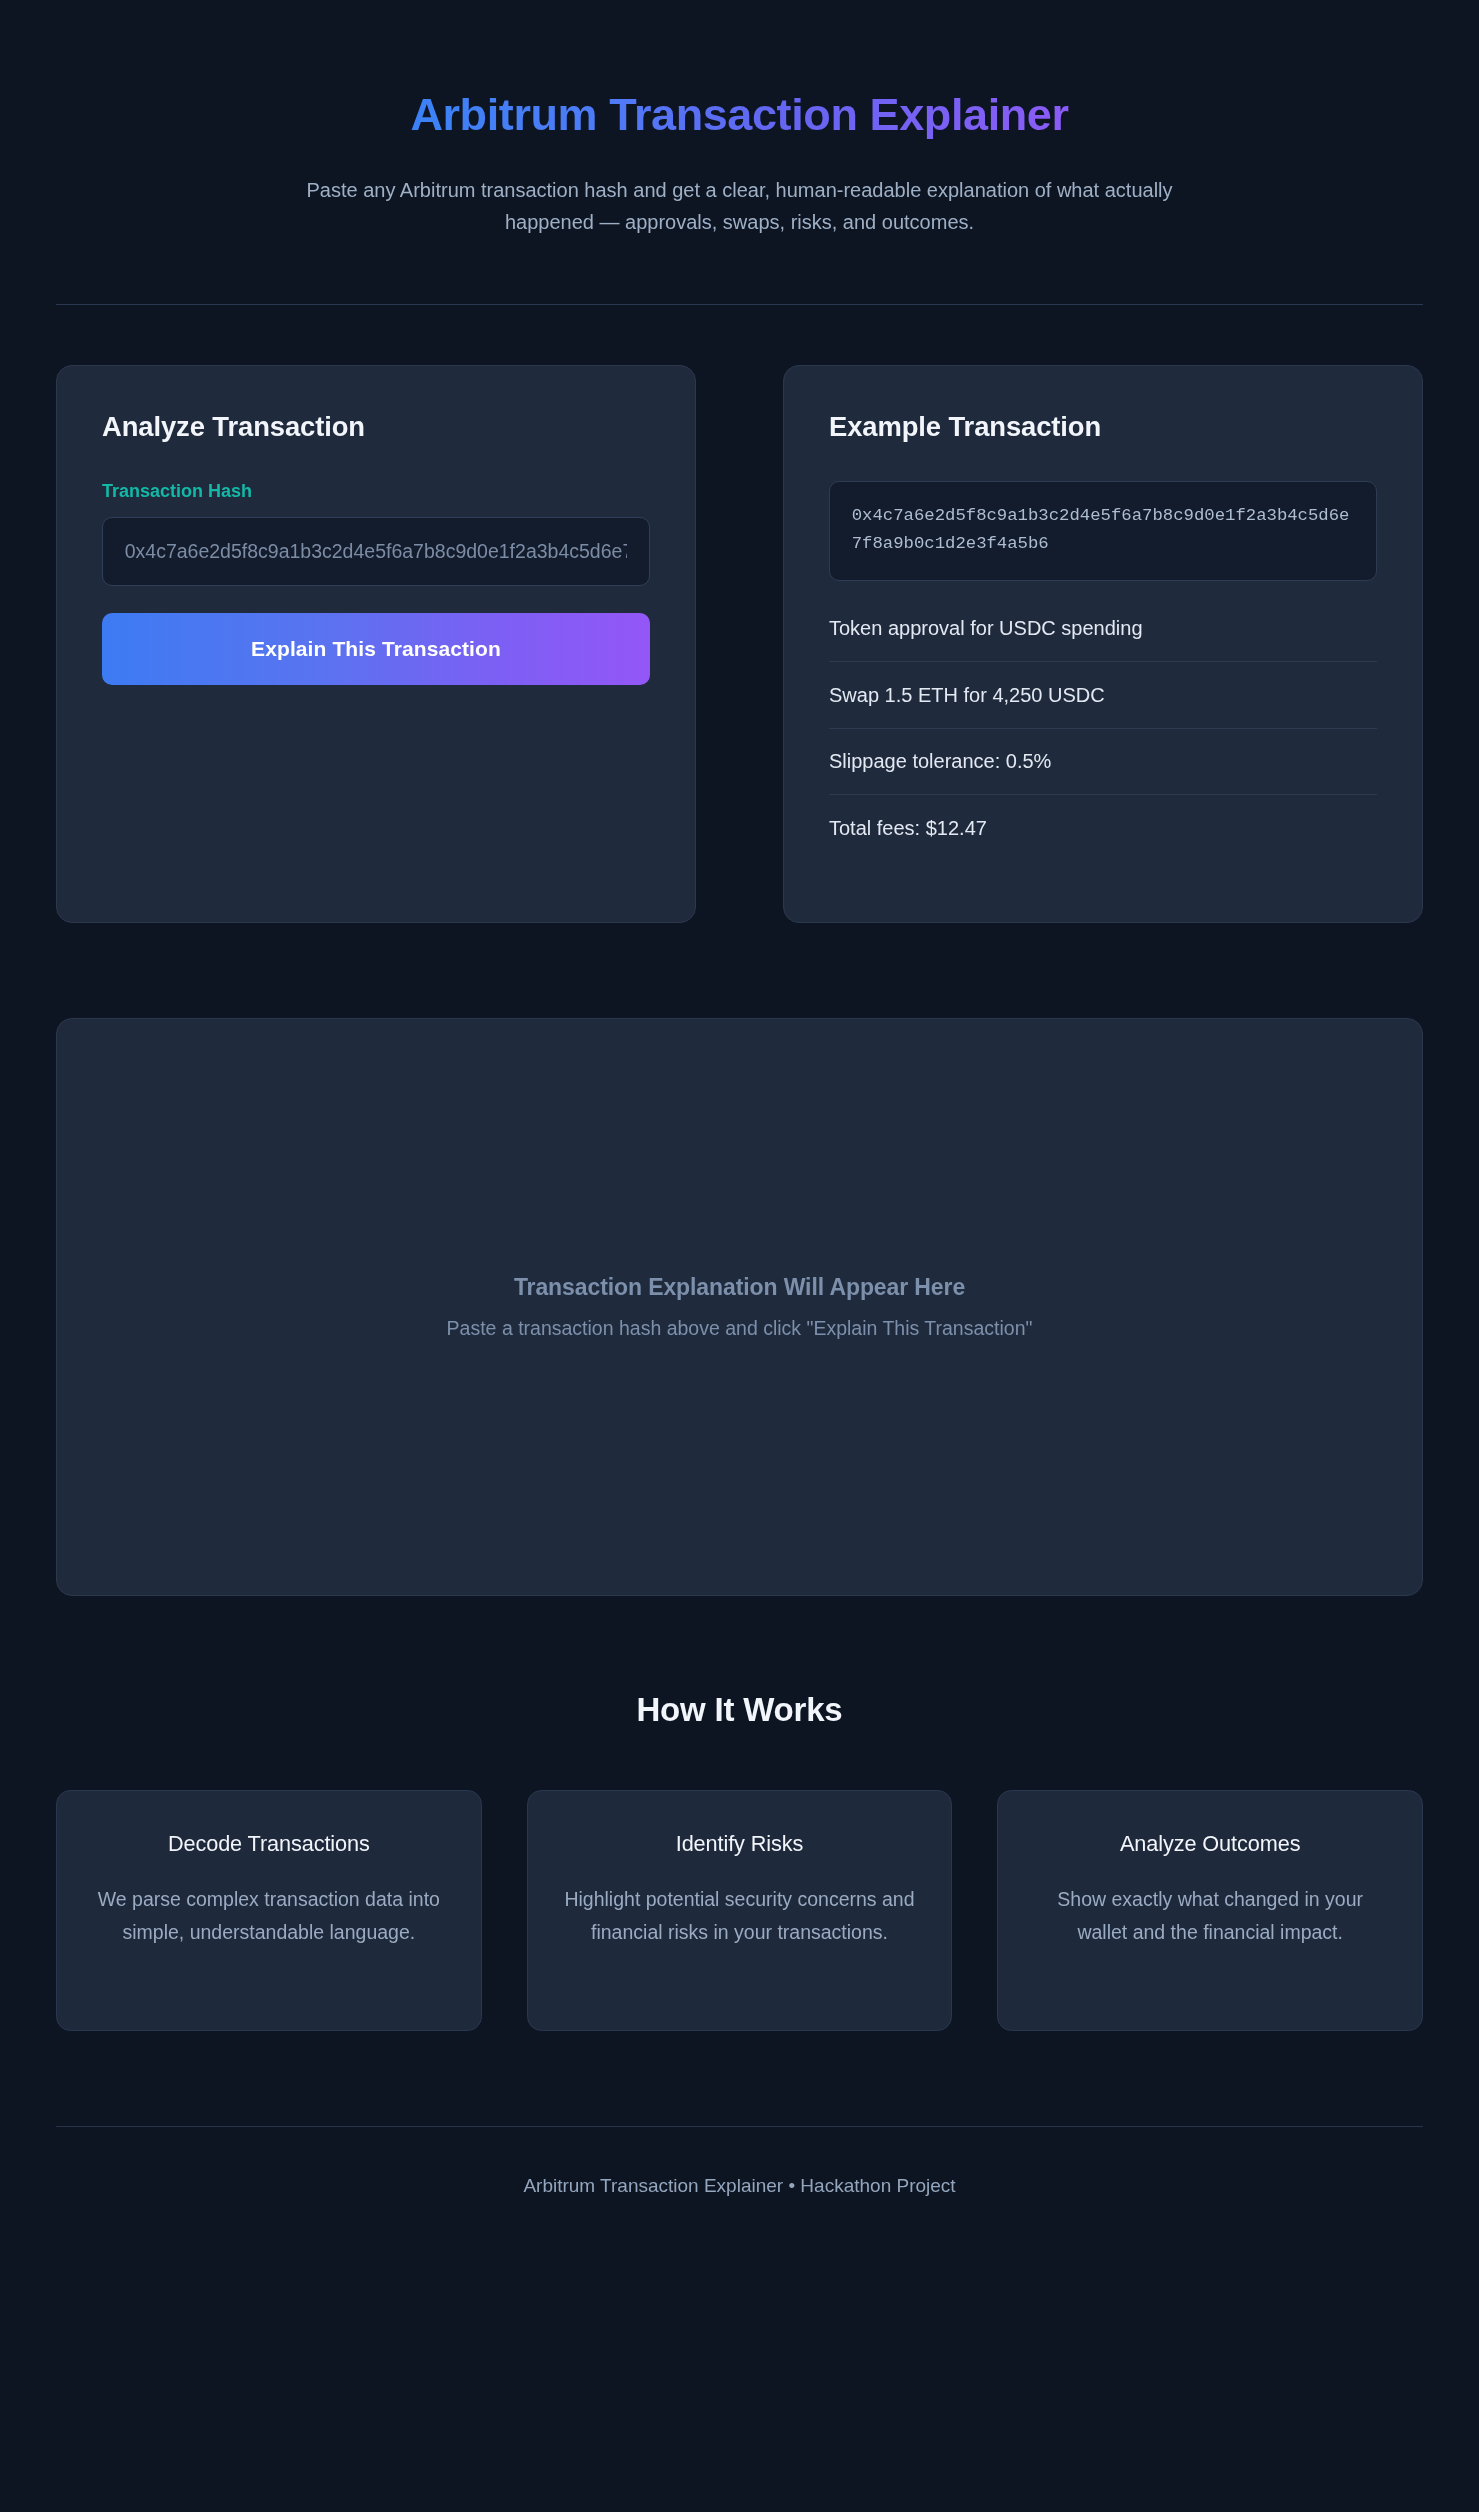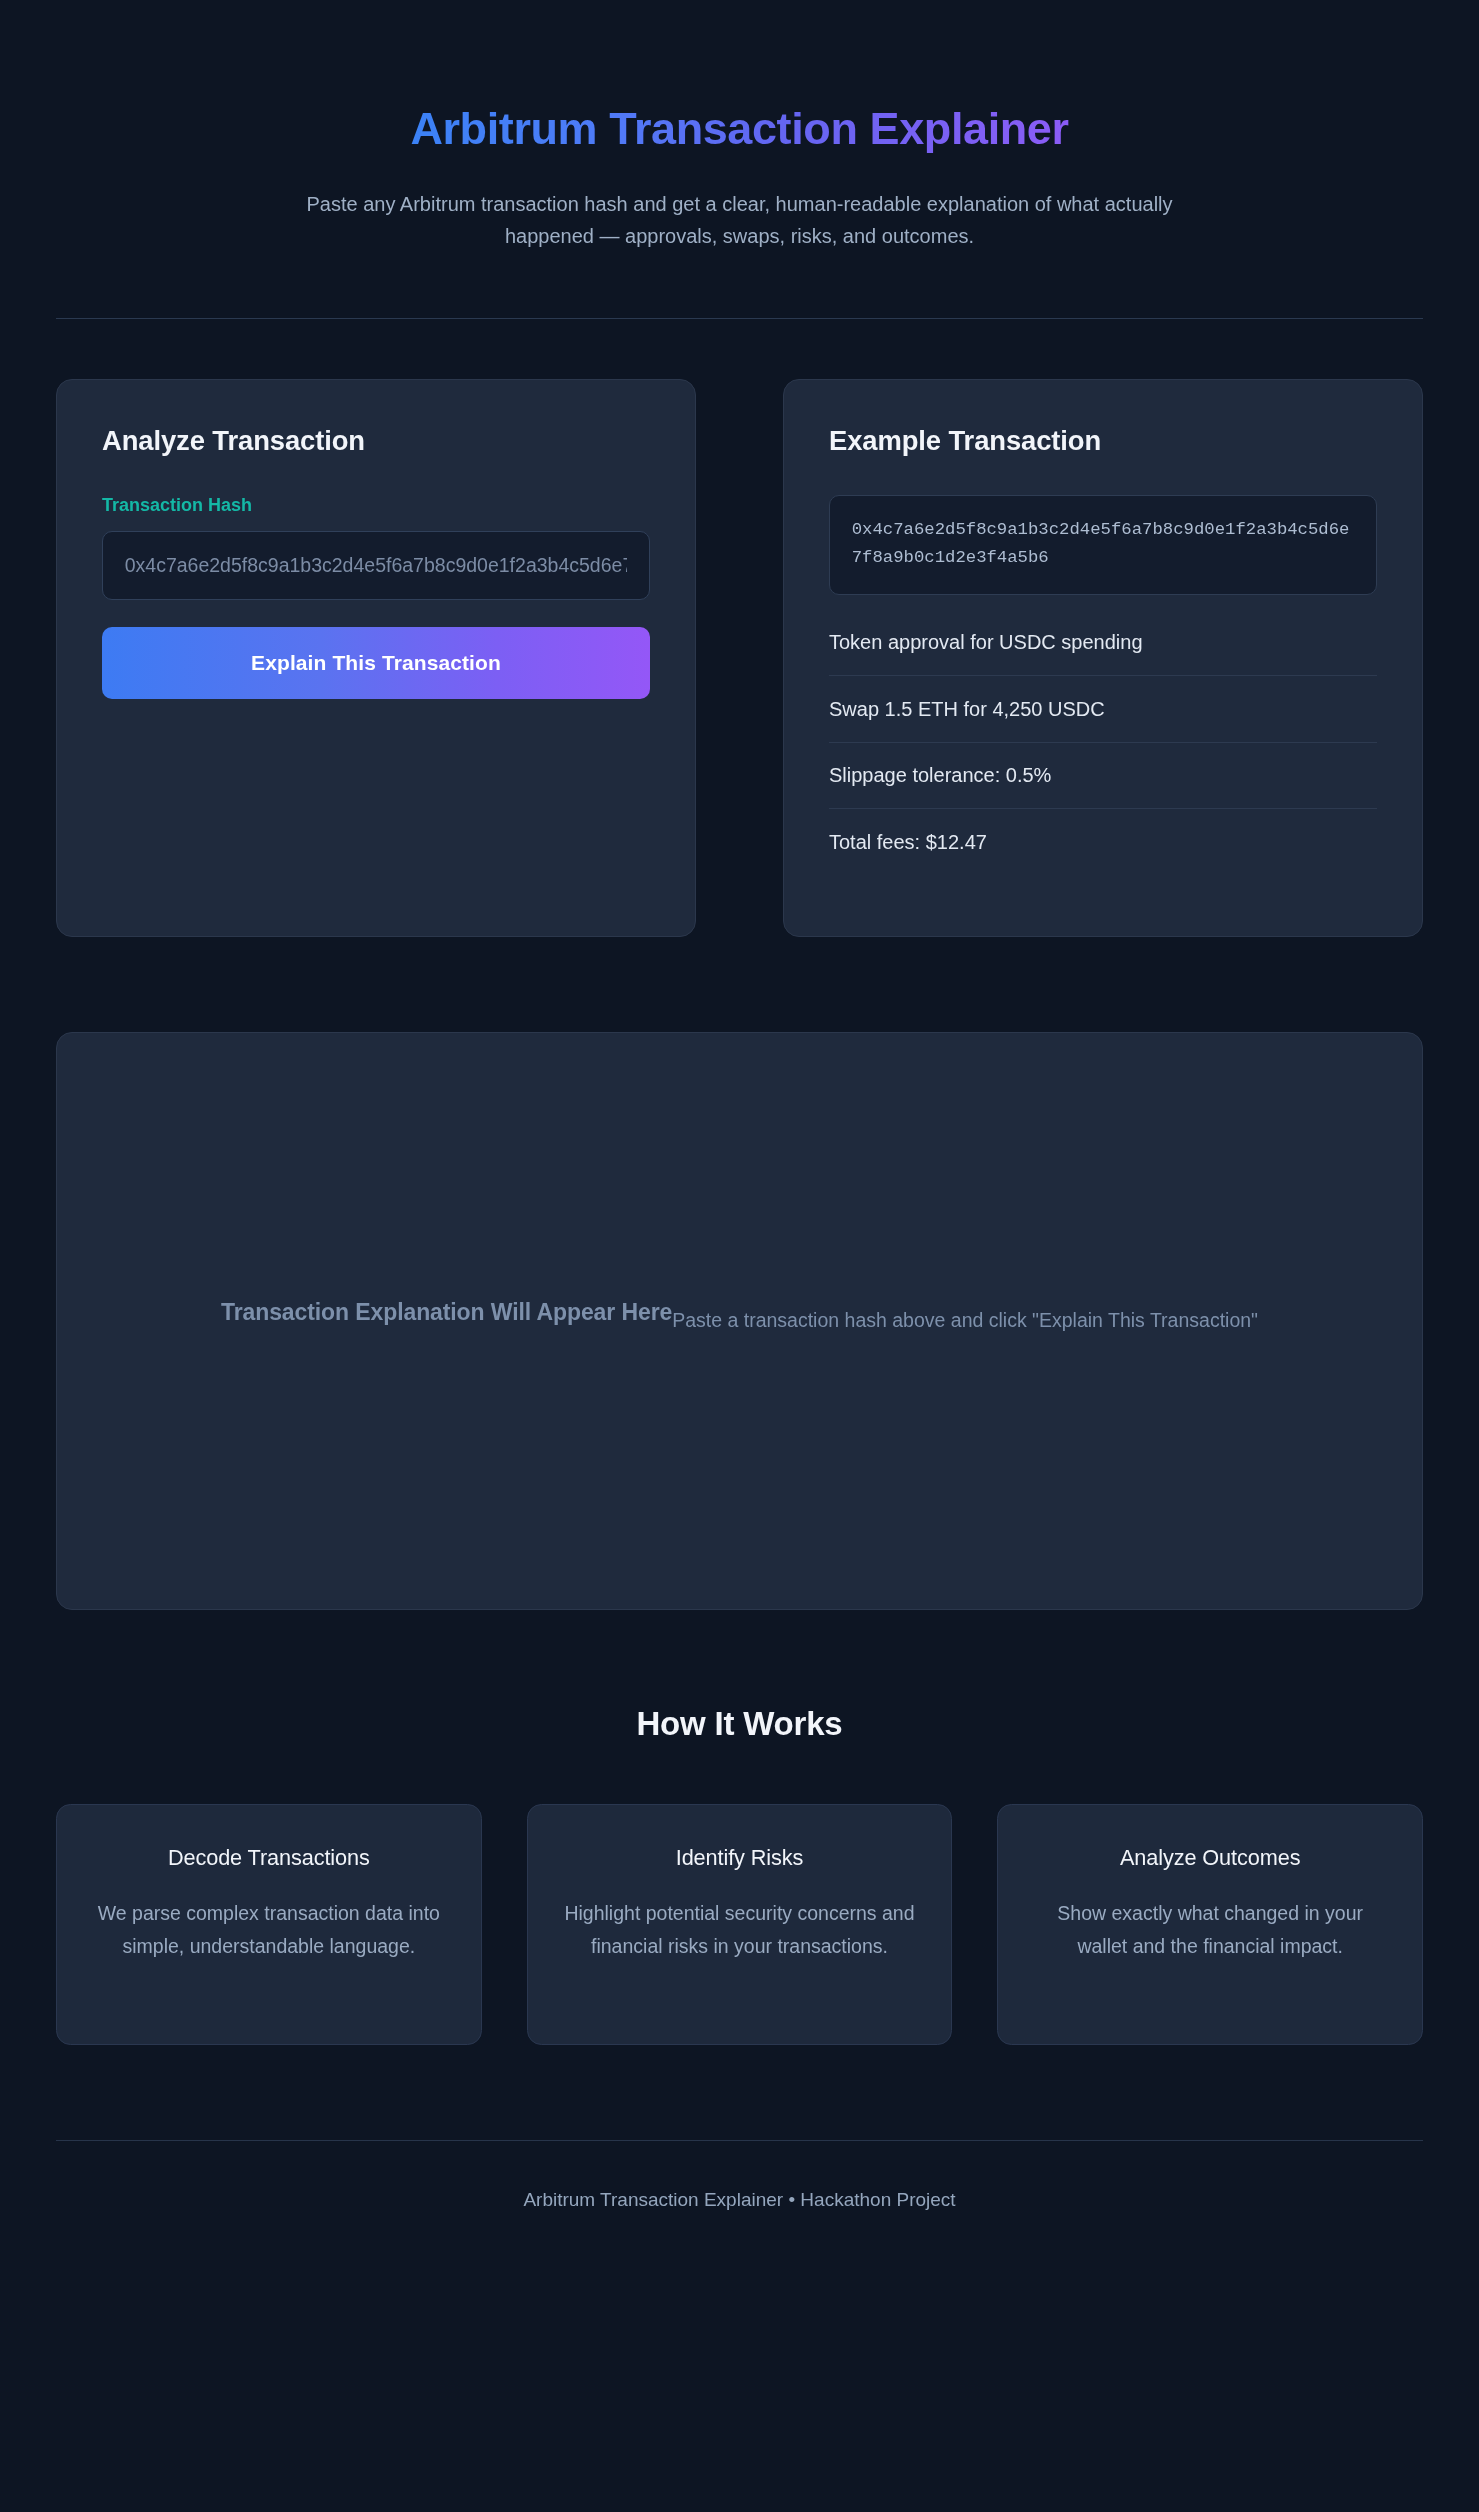--- a/index.html
+++ b/index.html
@@ -13,21 +13,21 @@
   body {
     font-family: "Liberation Sans", "DejaVu Sans", sans-serif;
     color: #e8edf5;
     -webkit-font-smoothing: antialiased;
   }
 
   .page {
     width: 1479px;
     min-height: 2512px;
     background: #0d1523;
-    padding: 18px;
+    padding: 4px;
     position: relative;
   }
 
   .container {
     width: 1367px;
     margin: 0 auto;
     padding: 0;
   }
 
   
@@ -159,20 +159,21 @@
   .example-list li:last-child { border-bottom: none; padding-bottom: 2.9px; }
 
   
   .explanation-card {
     background: #1f2a3d;
     border: 0.7px solid #2b374c;
     border-radius: 16px;
     margin-top: 95px;
     height: 578px;
     display: flex;
+    flex-direction: column;
     align-items: center;
     justify-content: center;
     text-align: center;
   }
 
   .explanation-title {
     font-size: 23px;
     font-weight: 700;
     color: #7d90ab;
     margin-bottom: 16px;

